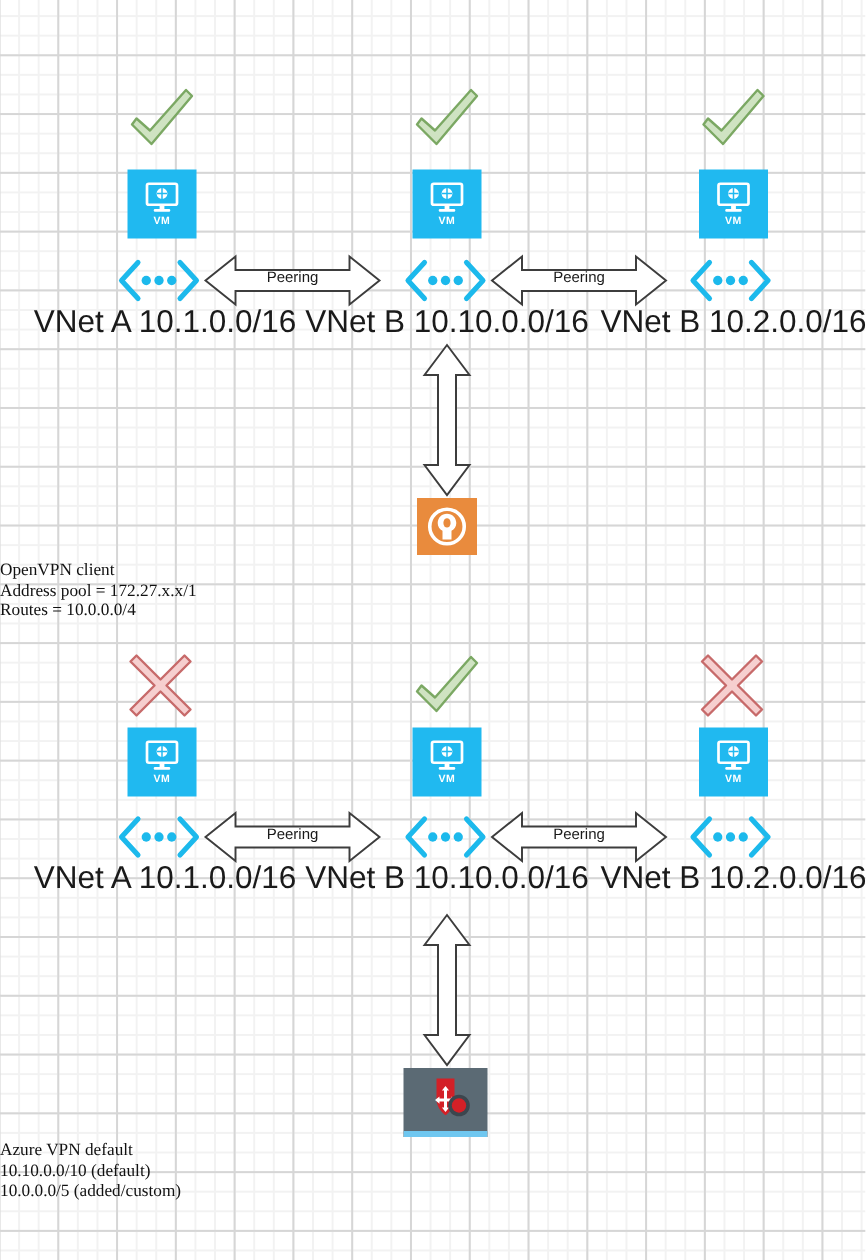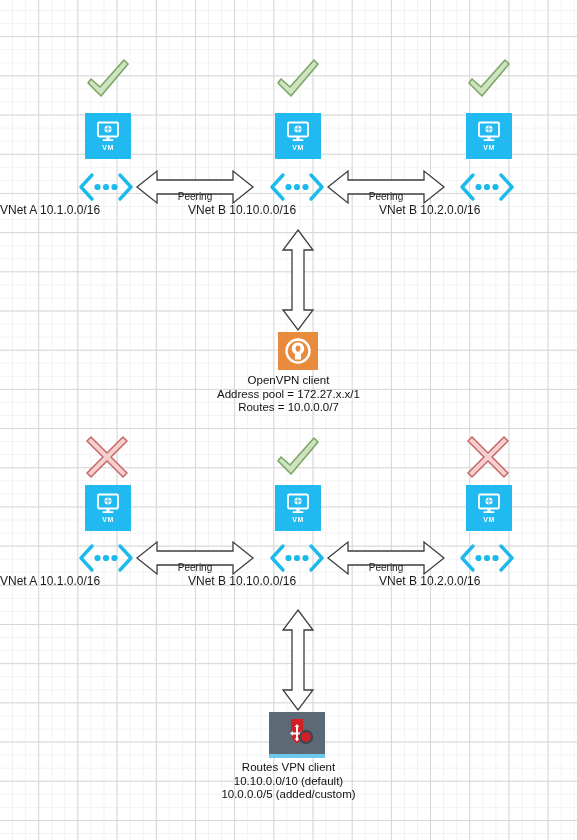--- a/index.html
+++ b/index.html
@@ -67,46 +67,47 @@
 
   
   .peering {
     width: 120px;
     height: 36px;
   }
   .peering svg { display:block; width:100%; height:100%; }
   .peering-label {
     position: absolute;
     left: 0; right: 0;
-    top: 22px;
+    top: 11px;
     text-align: center;
     font-size: 10px;
     color: #1a1a1a;
     font-family: "Liberation Sans", sans-serif;
     pointer-events: none;
   }
 
   
   .vert-arrow { width: 38px; height: 104px; }
   .vert-arrow svg { display:block; width:100%; height:100%; }
 
   
   .vnet-caption {
-    font-size: 12px;
+    font-size: 21px;
     color: #1a1a1a;
+    text-align: center;
     white-space: nowrap;
     font-family: "Liberation Sans", sans-serif;
   }
   .client-caption {
     font-size: 11.5px;
     color: #111111;
-    text-align: center;
+    text-align: left;
     line-height: 13.6px;
     white-space: nowrap;
-    font-family: Liberation Sans, sans-serif;
+    font-family: Liberation Serif, serif;
   }
   .client-caption div { white-space: nowrap; }
 
   
   .openvpn-tile {
     width: 40px;
     height: 38px;
     background: #e98b3d;
     display: flex;
     align-items: center;
@@ -236,21 +237,21 @@
     <svg viewBox="0 0 28 28" xmlns="http://www.w3.org/2000/svg">
       <circle cx="14" cy="14" r="11.5" fill="none" stroke="#ffffff" stroke-width="2.4"></circle>
       <path d="M14,5.5 C17.6,5.5 20.2,8.3 20.2,11.7 C20.2,14.1 18.9,16 17,16.9 L17,22.6 L11,22.6 L11,16.9 C9.1,16 7.8,14.1 7.8,11.7 C7.8,8.3 10.4,5.5 14,5.5 Z" fill="#ffffff"></path>
       <ellipse cx="14" cy="11.6" rx="2.4" ry="3.1" fill="#e98b3d"></ellipse>
     </svg>
   </div>
 
   <div class="abs client-caption" style="left:0px; top:374px; width:577px;">
     <div>OpenVPN client</div>
     <div>Address pool = 172.27.x.x/1</div>
-    <div>Routes = 10.0.0.0/7</div>
+    <div>Routes = 10.0.0.0/4</div>
   </div>
 
   <div class="abs status-mark" style="left:80px;  top:430px;">
     <svg viewBox="0 0 54 54" xmlns="http://www.w3.org/2000/svg">
       <path d="M11,7 L7,11 L23,27 L7,43 L11,47 L27,31 L43,47 L47,43 L31,27 L47,11 L43,7 L27,23 Z" fill="#f6cfcf" stroke="#c76a6a" stroke-width="1.6" stroke-linejoin="round"></path>
     </svg>
   </div>
   <div class="abs status-mark" style="left:270px; top:430px;">
     <svg viewBox="0 0 54 54" xmlns="http://www.w3.org/2000/svg">
       <path d="M8,31 L11,27 L20,35 L44,8 L48,12 L21,44 Z" fill="#cfe3c2" stroke="#7ba863" stroke-width="1.6" stroke-linejoin="round"></path>
@@ -348,18 +349,18 @@
     <svg viewBox="0 0 40 34" xmlns="http://www.w3.org/2000/svg">
       <path d="M13,2 L25,2 L25,16 C25,22.5 19,26.5 19,26.5 C19,26.5 13,22.5 13,16 Z" fill="#d32027"></path>
       <path d="M19,7 L21.4,10 L20,10 L20,15.4 L23,15.4 L23,14 L26,16.4 L23,18.8 L23,17.4 L20,17.4 L20,21.4 L21.4,21.4 L19,24.4 L16.6,21.4 L18,21.4 L18,17.4 L15,17.4 L15,18.8 L12,16.4 L15,14 L15,15.4 L18,15.4 L18,10 L16.6,10 Z" fill="#ffffff"></path>
       <circle cx="28" cy="20" r="7.2" fill="#3c464e"></circle>
       <circle cx="28" cy="20" r="4.8" fill="#d32027"></circle>
     </svg>
     <div class="bottom-strip"></div>
   </div>
 
   <div class="abs client-caption" style="left:0px; top:761px; width:577px;">
-    <div>Routes VPN client</div>
+    <div>Azure VPN default</div>
     <div>10.10.0.0/10 (default)</div>
     <div>10.0.0.0/5 (added/custom)</div>
   </div>
 
 </div>
 
 </body></html>

